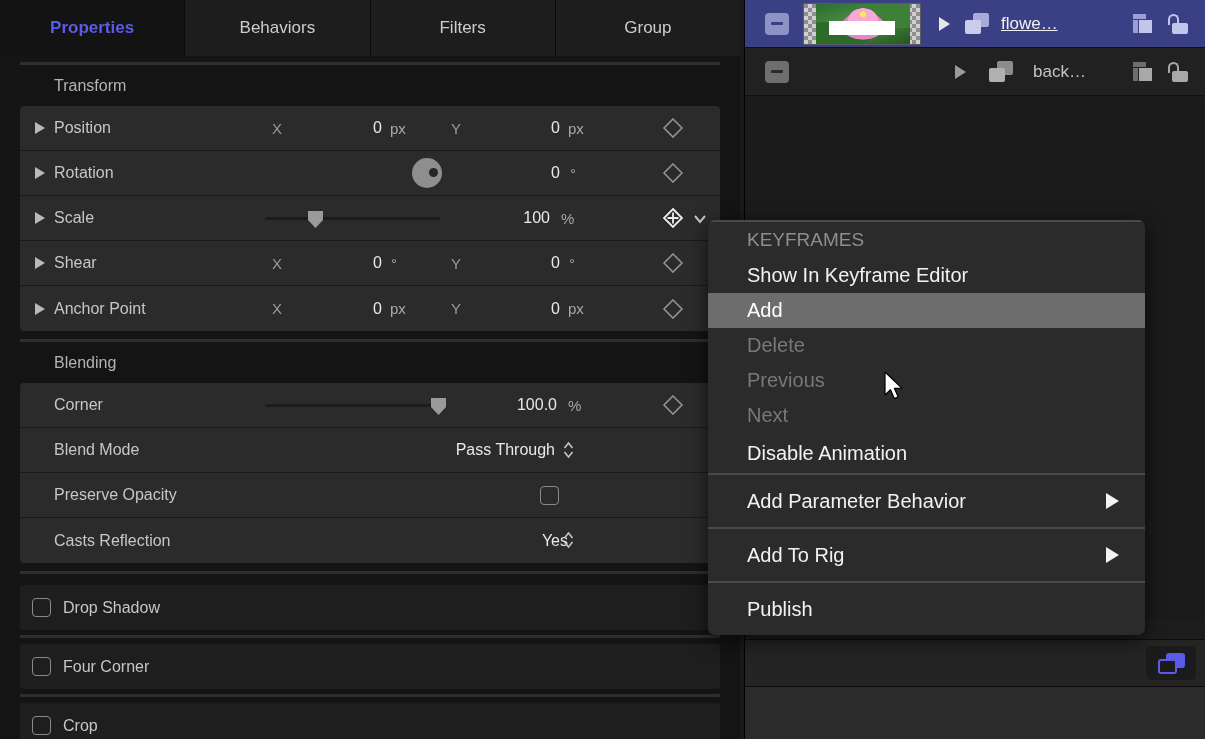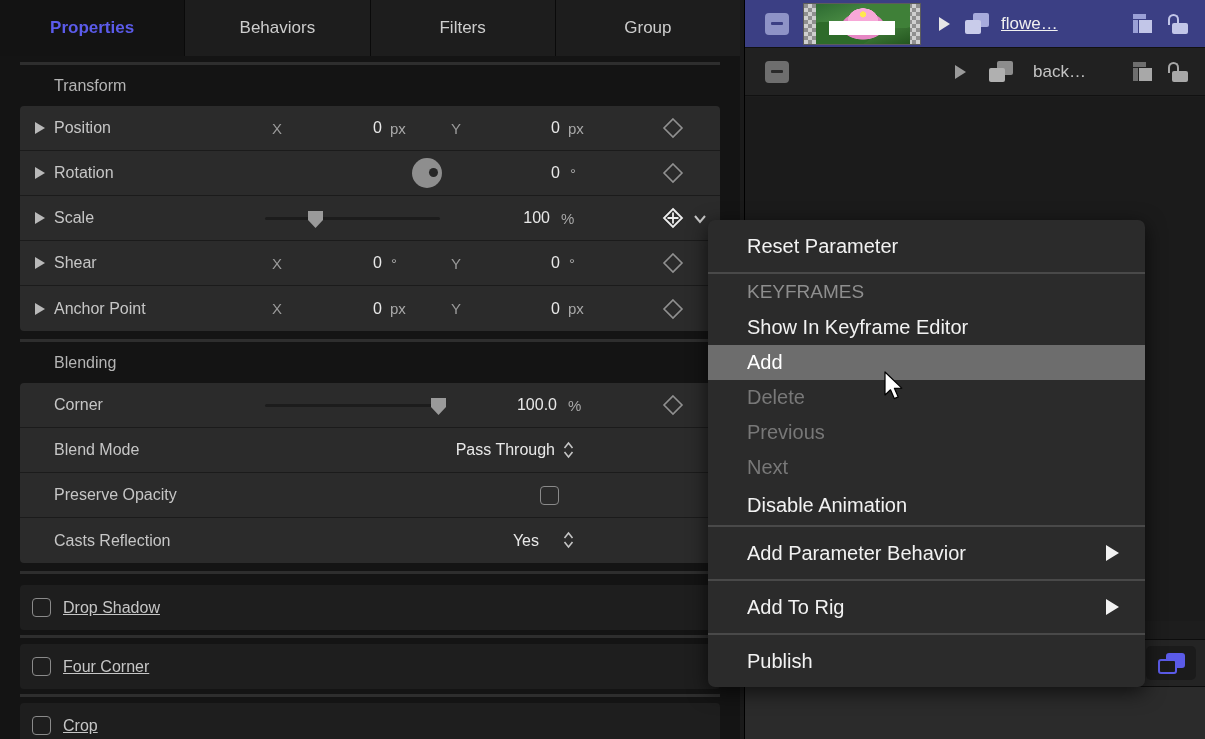--- a/index.html
+++ b/index.html
@@ -204,21 +204,20 @@
     align-items: center;
     background: #1e1e1e;
     border-radius: 4px;
     box-sizing: border-box;
     padding-left: 12px;
   }
   .frow .flabel {
     font-size: 16px;
     color: #c6c6c6;
     margin-left: 12px;
-    text-decoration: underline;
   }
   .frow-gap { height: 11px; }
 
   
   #layers {
     position: absolute;
     left: 744px; top: 0;
     width: 461px; height: 739px;
     background: #1d1d1d;
     border-left: 1px solid #000;
@@ -623,21 +622,21 @@
 
       <div class="prow">
         <span class="disc blank"></span>
         <span class="plabel">Preserve Opacity</span>
         <span class="cbx cbx-center"></span>
       </div>
 
       <div class="prow">
         <span class="disc blank"></span>
         <span class="plabel">Casts Reflection</span>
-        <span class="popup-val" style="left:364px; width:155px;">Yes</span>
+        <span class="popup-val" style="left:393px; width:155px;">Yes</span>
         <span class="stepper" style="left:543px; top:13px;">
           <svg width="11" height="18" viewBox="0 0 11 18">
             <path d="M1.5 7 L5.5 2 L9.5 7" fill="none" stroke="#c5c5c5" stroke-width="1.6"></path>
             <path d="M1.5 11 L5.5 16 L9.5 11" fill="none" stroke="#c5c5c5" stroke-width="1.6"></path>
           </svg>
         </span>
       </div>
     </div>
 
     <div class="sep-line" style="margin-top:8px;"></div>
@@ -728,23 +727,20 @@
           <i class="bk"></i>
           <i class="fr"></i>
         </span>
     </div>
   </div>
   <div id="layers-footer"></div>
 </div>
 
 <div id="ctxmenu">
 
-  <div class="mi tall">
-    <span>Reset Parameter</span>
-  </div>
   <div class="mdiv"></div>
 
   <div class="mi section">
     <span>KEYFRAMES</span>
   </div>
   <div class="mi">
     <span>Show In Keyframe Editor</span>
   </div>
   <div class="mi hl">
     <span>Add</span>

